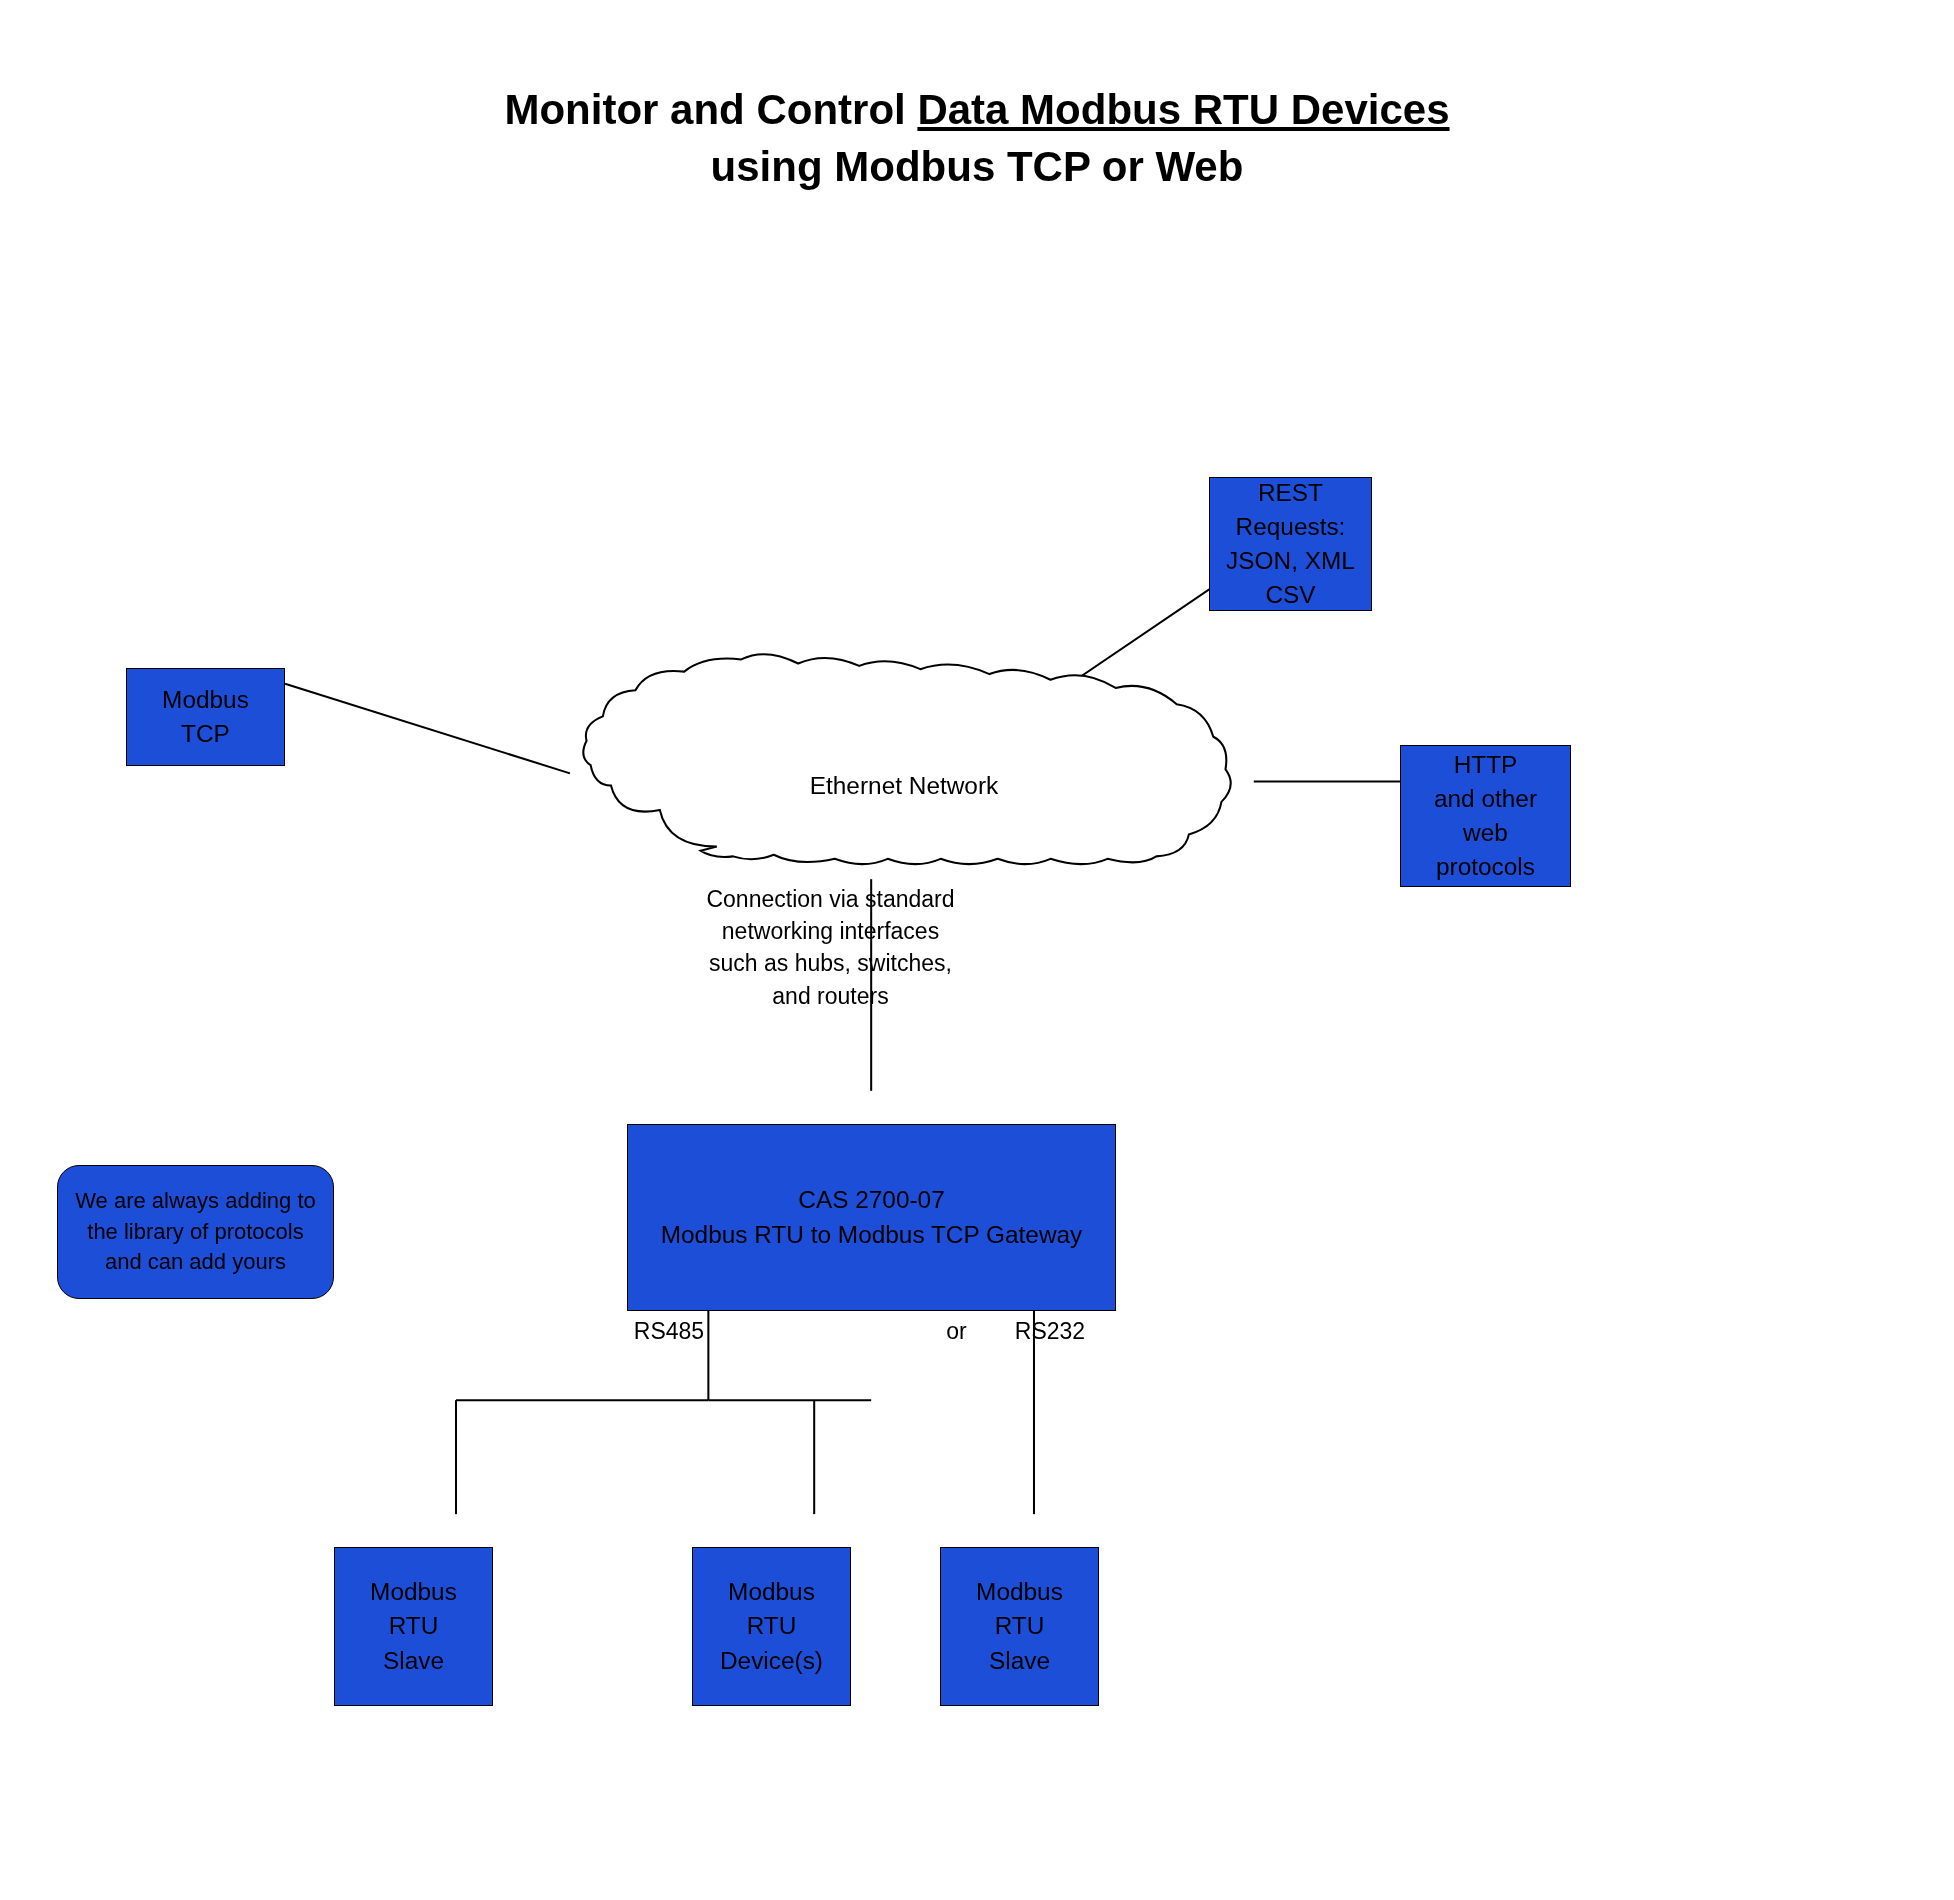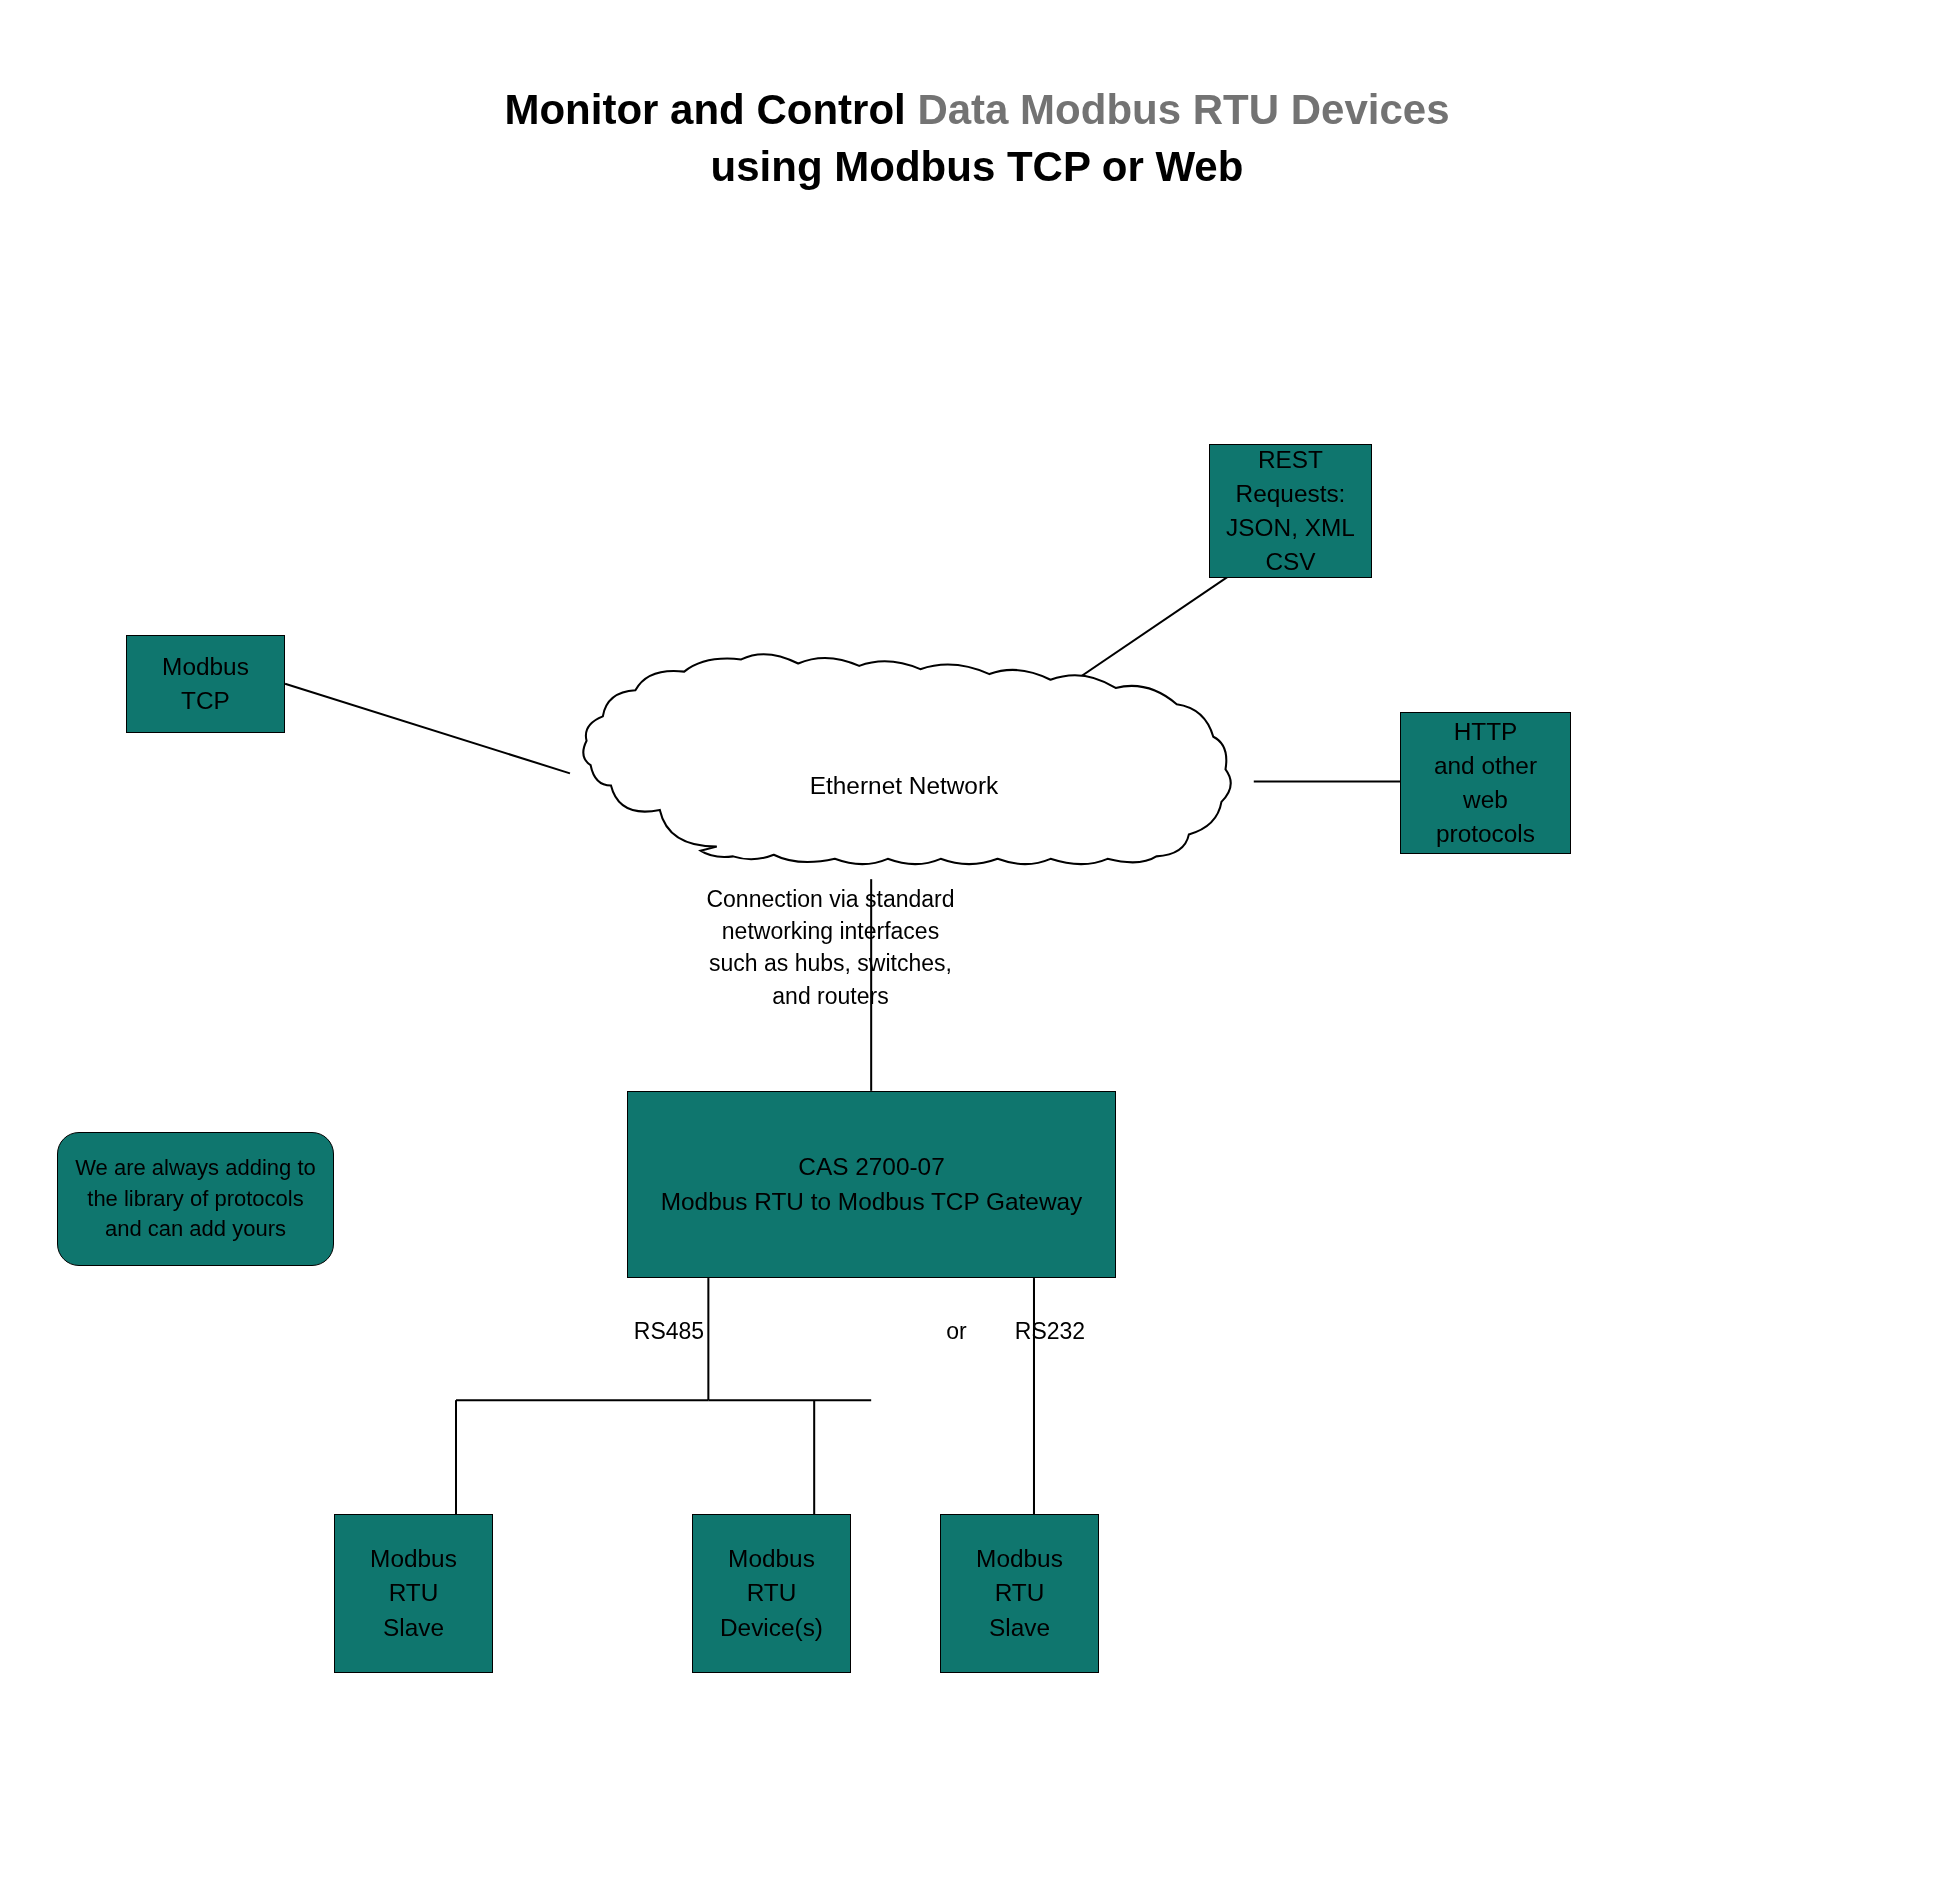--- a/index.html
+++ b/index.html
@@ -13,38 +13,40 @@
     }
     .page-title {
       text-align: center;
       padding-top: 49px;
       font-size: 42px;
       font-weight: bold;
       color: #000000;
       line-height: 1.35;
     }
     .page-title .highlight {
-      color: #737373;
+      color: #000000;
+      text-decoration: underline;
     }
     .diagram-container {
       position: absolute;
       top: 0; left: 0;
       width: 1954px;
       height: 1900px;
     }
     .box {
       position: absolute;
       border: 1.6px solid #000000;
-      background: #0f766e;
+      background: #1d4ed8;
       text-align: center;
       display: flex;
       align-items: center;
       justify-content: center;
       font-size: 24.4px;
       line-height: 1.4;
+      margin-top: 33px;
     }
     
     .cloud {
       position: absolute;
     }
     .cloud svg {
       overflow: visible;
     }
     .label {
       position: absolute;

